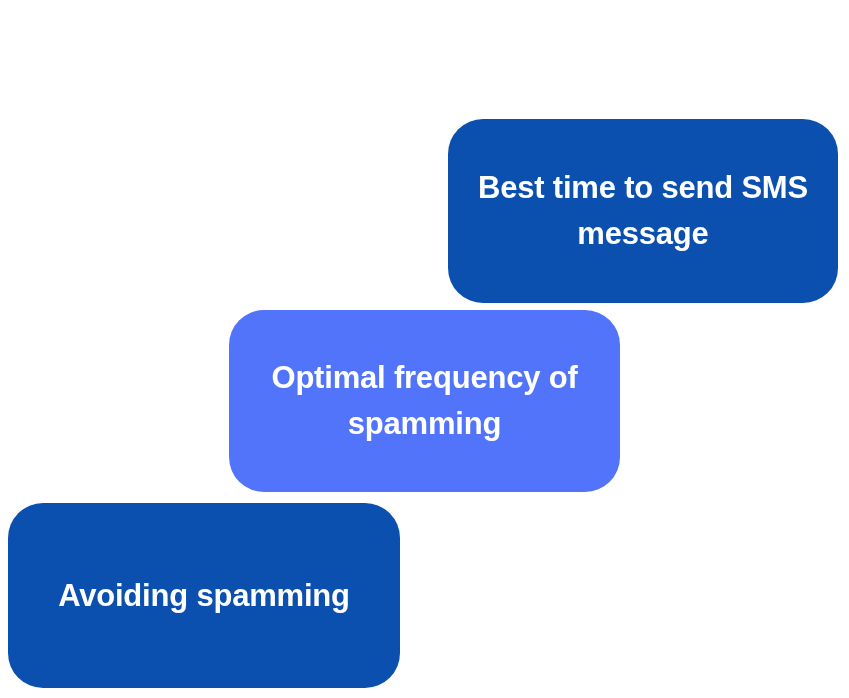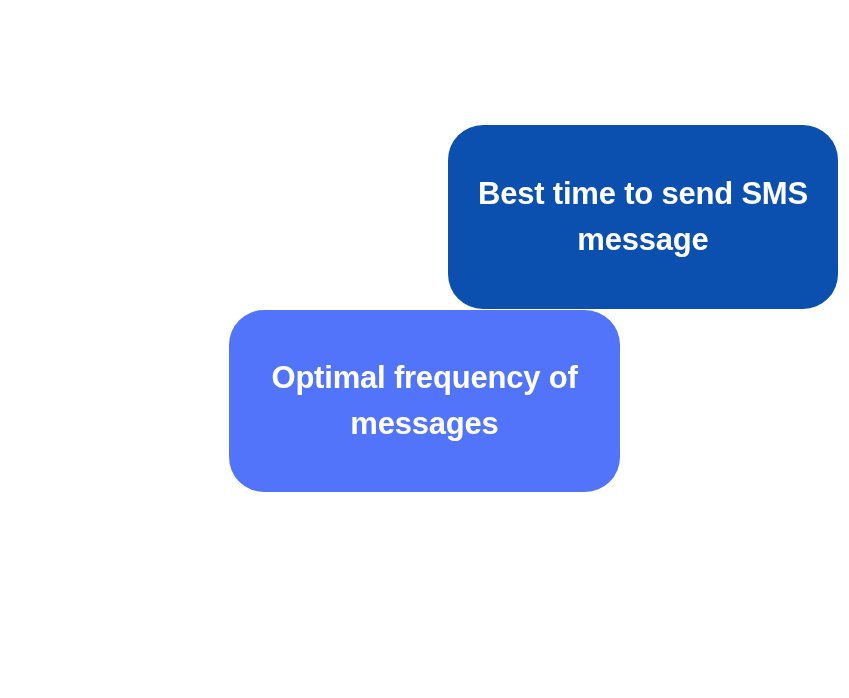--- a/index.html
+++ b/index.html
@@ -44,21 +44,21 @@
     color: #ffffff;
     font-size: 31px;
     font-weight: bold;
     line-height: 46px;
     text-align: center;
     letter-spacing: -0.2px;
   }
   
   #step-box-1 {
     left: 448px;
-    top: 125px;
+    top: 119px;
     width: 390px;
     height: 184px;
     background: #0b4faf;
     z-index: 3;
   }
   #step-box-1 .step-label {
     width: 330px;
   }
   
   #step-box-2 {
@@ -89,17 +89,20 @@
 <body>
 
 <div id="canvas">
 
 
   <div class="step-box" id="step-box-1">
     <span class="step-label">Best time to send SMS message</span>
   </div>
 
   <div class="step-box" id="step-box-2">
-    <span class="step-label">Optimal frequency of messages</span>
+    <span class="step-label">Optimal frequency of spamming</span>
   </div>
 
+  <div class="step-box" id="step-box-3">
+    <span class="step-label">Avoiding spamming</span>
+  </div>
 
 </div>
 
 </body></html>

